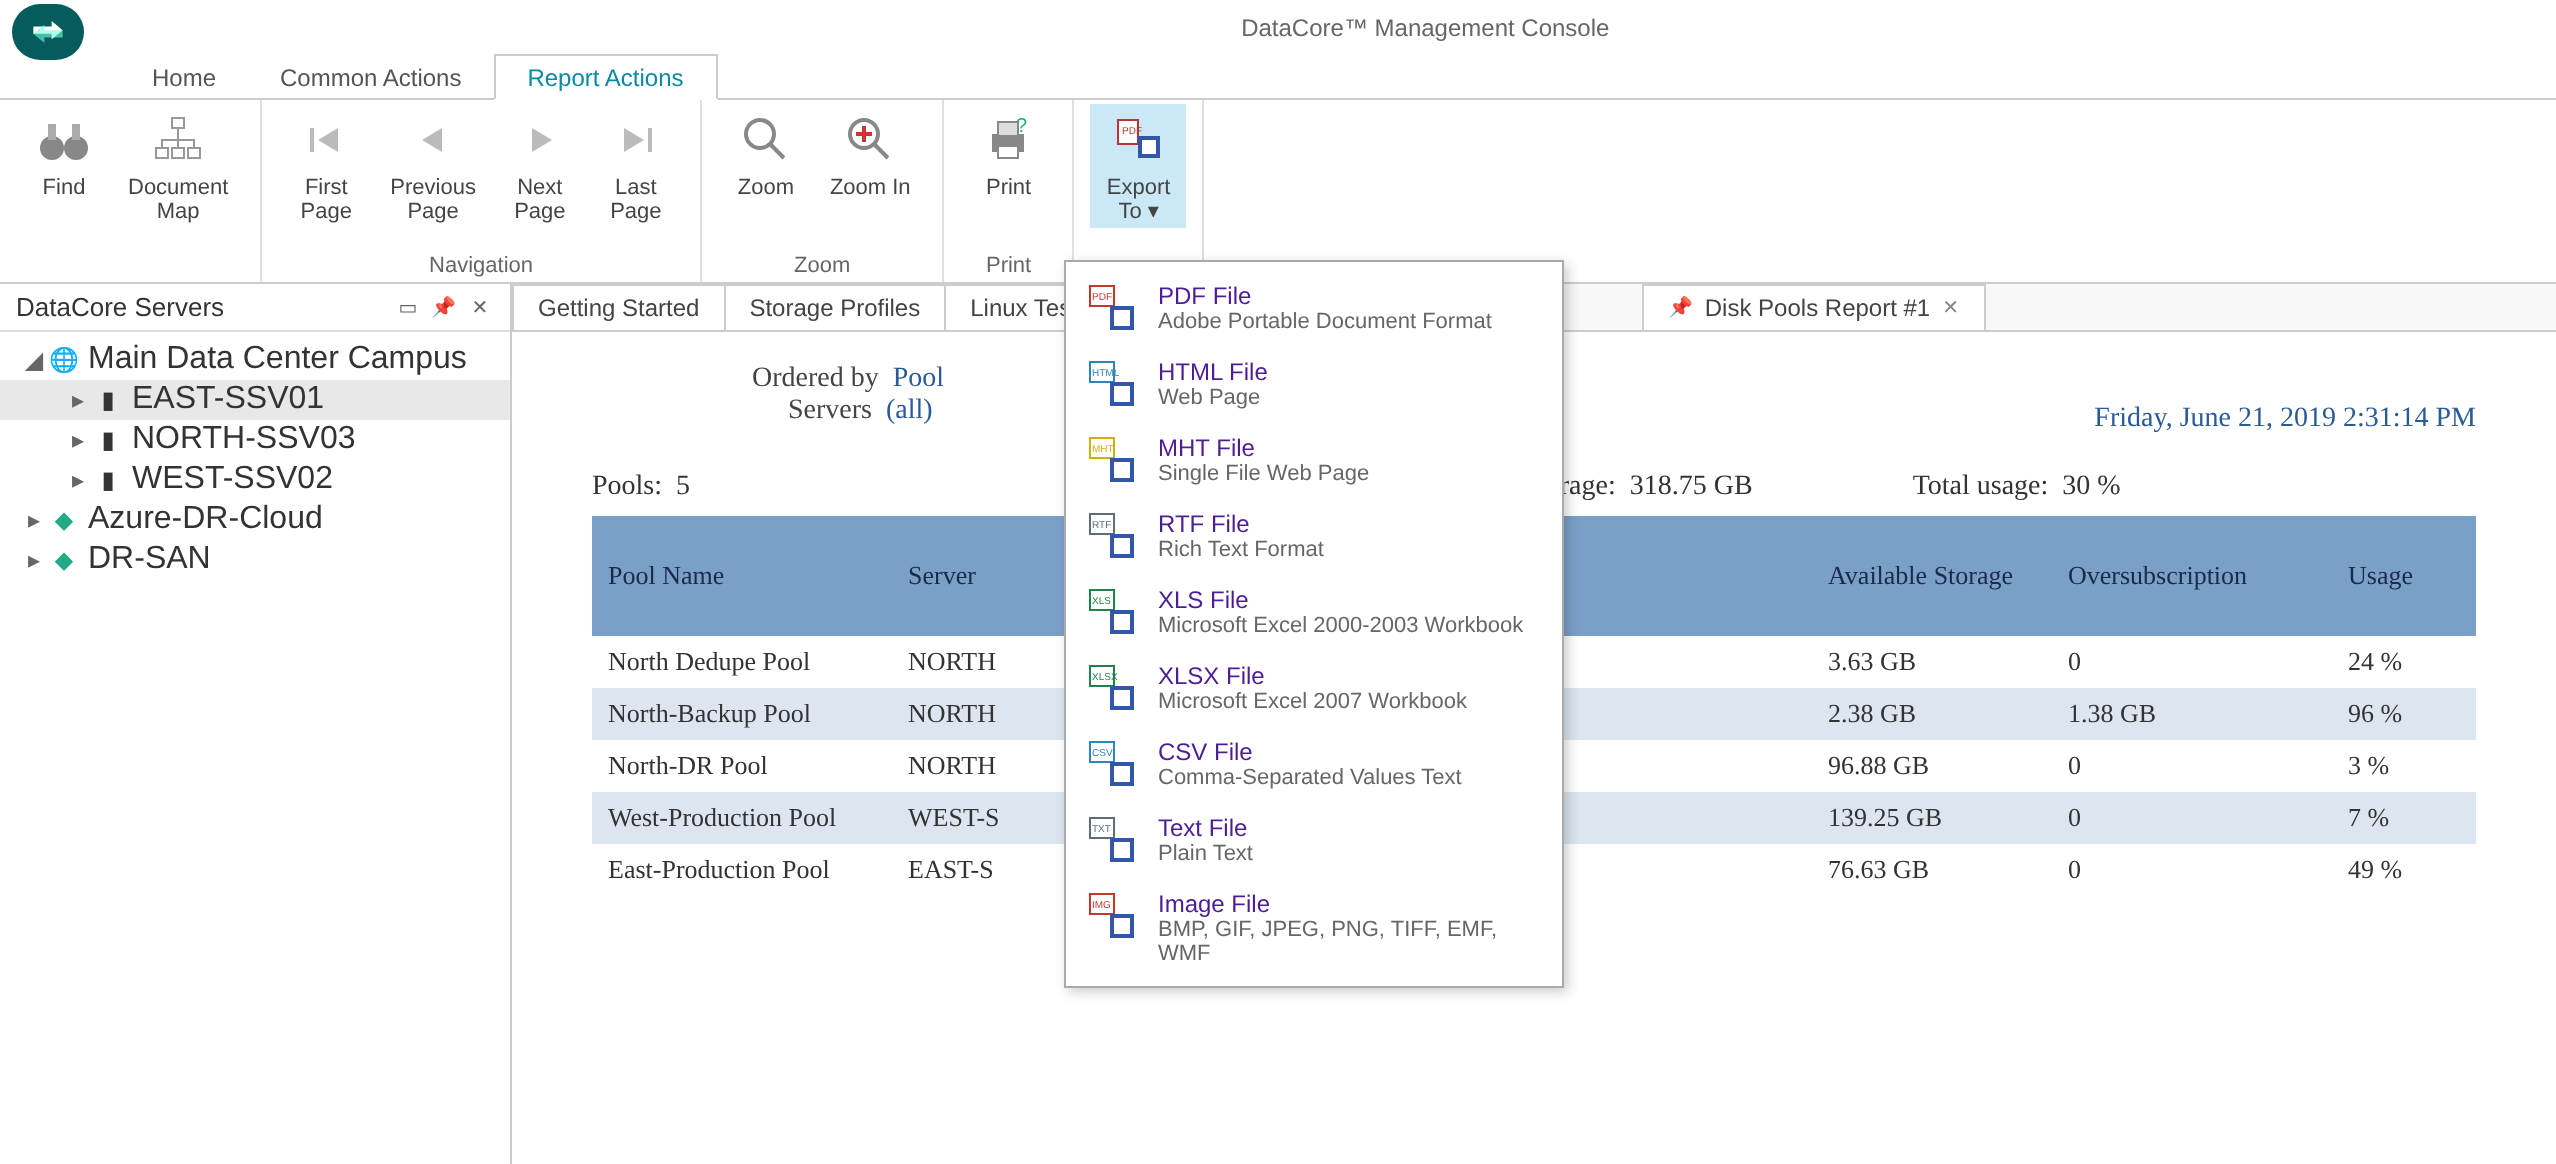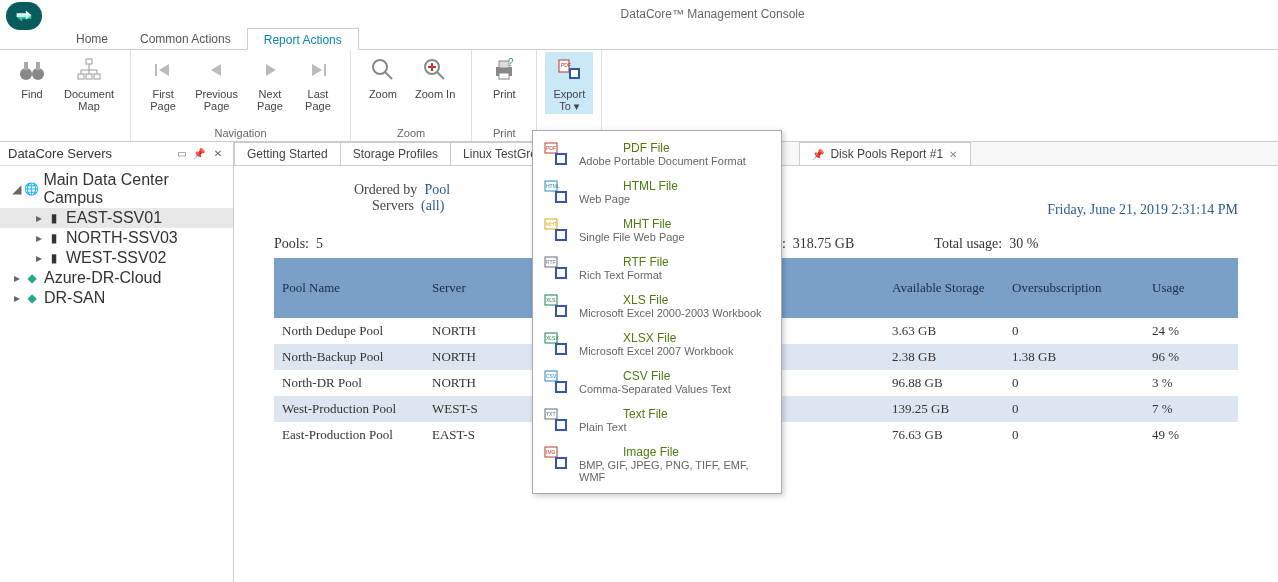--- a/index.html
+++ b/index.html
@@ -3,36 +3,36 @@
 <meta charset="utf-8">
 <style>
   * { box-sizing: border-box; margin: 0; padding: 0; }
   body { font-family: "Segoe UI", Tahoma, sans-serif; font-size: 12px; color: #333; background: #fff; width: 1278px; height: 582px; position: relative; overflow: hidden; }
   
   .titlebar { display: flex; align-items: center; height: 28px; }
   .app-logo { width: 36px; height: 28px; background: #065b5c; border-radius: 18px; margin: 4px 0 0 6px; display:flex; align-items:center; justify-content:center;}
   .app-logo svg { width:22px; height:22px;}
   .app-title { margin-left: auto; margin-right: auto; position:absolute; left:50%; transform:translateX(-10%); color:#666; font-size:12px;}
   
-  .menubar { display:flex; padding-left:60px; height:22px; border-bottom:1px solid #ccc;}
+  .menubar { display:flex; align-items:flex-end; padding-left:60px; height:22px; border-bottom:1px solid #ccc;}
   .menu-tab { padding:4px 16px 3px; color:#555; cursor:pointer;}
   .menu-tab.active { color:#0b8aa5; border:1px solid #ccc; border-bottom:1px solid #fff; margin-bottom:-1px; background:#fff;}
   
   .ribbon { display:flex; height:92px; border-bottom:1px solid #ccc; }
   .ribbon-group { display:flex; flex-direction:column; border-right:1px solid #e0e0e0; padding:2px 8px 0;}
   .ribbon-buttons { display:flex; flex:1; align-items:flex-start;}
   .ribbon-btn { display:flex; flex-direction:column; align-items:center; padding:2px 8px; text-align:center; cursor:pointer; min-width:42px;}
   .ribbon-icon { width:32px; height:32px; display:flex; align-items:center; justify-content:center; margin-bottom:2px;}
   .ribbon-label { font-size:11px; color:#444; line-height:1.1;}
   .ribbon-group-label { text-align:center; font-size:11px; color:#666; padding-bottom:2px;}
   .ribbon-btn.active { background:#cbe8f6;}
   
   .workspace { display:flex; height:440px;}
   
-  .sidebar { width:234px; border-right:1px solid #ccc; display:flex; flex-direction:column;}
+  .sidebar { width:256px; border-right:1px solid #ccc; display:flex; flex-direction:column;}
   .side-header { display:flex; align-items:center; padding:4px 8px; border-bottom:1px solid #ddd; font-size:13px; color:#333;}
   .side-header-icons { margin-left:auto; display:flex; gap:4px;}
   .side-header-icons span { width:14px; height:14px; display:inline-flex; align-items:center; justify-content:center; color:#666; cursor:pointer; font-size:10px;}
   .tree { padding:4px 0;}
   .tree-row { display:flex; align-items:center; padding:1px 4px; cursor:pointer;}
   .tree-row.selected { background:#e8e8e8;}
   .tree-toggle { width:14px; display:inline-block; text-align:center; color:#666;}
   .tree-icon { width:16px; height:14px; display:inline-flex; align-items:center; justify-content:center; margin-right:4px;}
   .tree-label { font-size:16px; color:#333;}
   .indent1 { padding-left:10px;}
@@ -53,21 +53,21 @@
   
   table.data { width:100%; border-collapse:collapse; margin-top:6px; font-family:Georgia,serif; font-size:13px;}
   table.data th { background:#7ba0c8; color:#1a2a4a; text-align:left; padding:22px 8px; font-weight:normal;}
   table.data td { padding:5px 8px; color:#333;}
   table.data tr.alt td { background:#dde6f0;}
   
   .export-menu { position:absolute; left:532px; top:130px; width:250px; background:#fff; border:1px solid #aaa; box-shadow:2px 2px 6px rgba(0,0,0,.2); z-index:100; padding:4px 0;}
   .export-item { display:flex; padding:6px 10px; cursor:pointer; gap:10px;}
   .export-icon { width:26px; height:26px; flex-shrink:0; display:flex; align-items:center; justify-content:center;}
   .export-text { display:flex; flex-direction:column;}
-  .export-name { font-size:12px; color:#4d7c0f;margin-left:44px;}
+  .export-name { font-size:12px; color:#4c1d95;}
   .export-desc { font-size:11px; color:#666;}
 </style>
 </head>
 <body>
 
 <div class="titlebar">
   <div class="app-logo">
     <svg viewBox="0 0 24 24">
         <path d="M4 9 L14 9 L14 6 L20 11 L14 16 L14 13 L4 13 Z" fill="#fff"></path>
         <path d="M20 15 L10 15 L10 18 L4 13 L10 8 L10 11 L20 11 Z" fill="#7fd" opacity=".6"></path>

